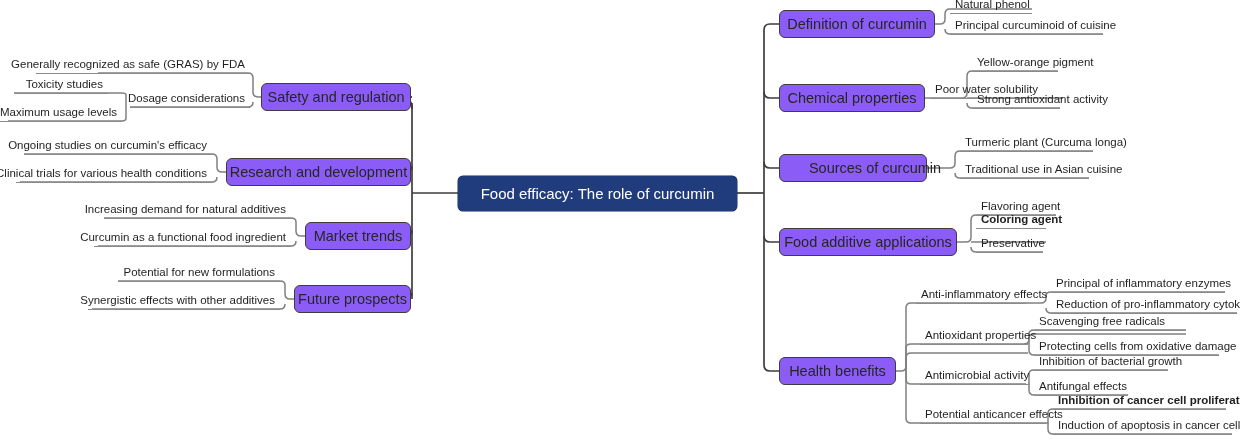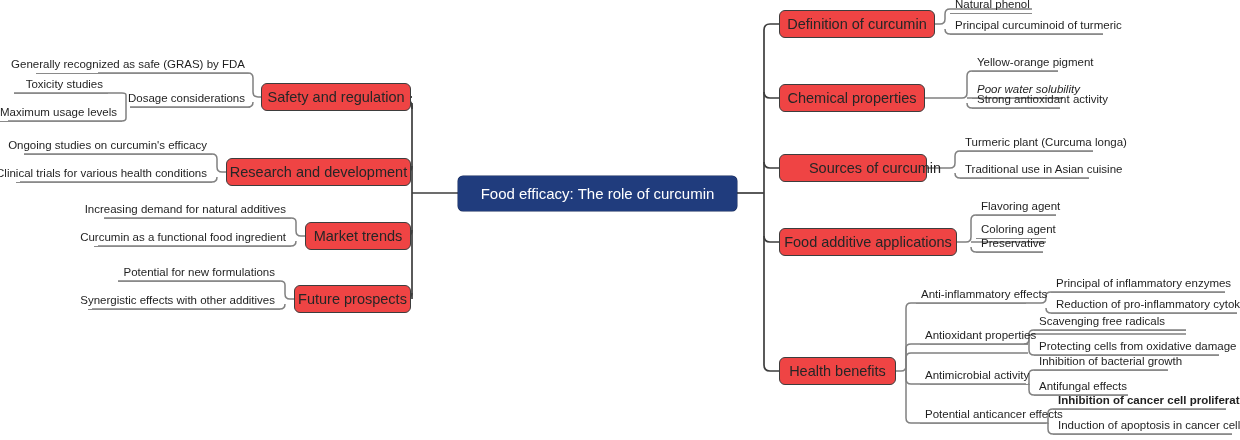--- a/index.html
+++ b/index.html
@@ -22,21 +22,21 @@
     position:absolute;box-sizing:border-box;
     display:flex;align-items:center;justify-content:center;
     border-radius:6px;white-space:nowrap;
   }
   .root{
     background:#203c7d;color:#ffffff;border:1px solid #203c7d;
     font-size:15px;border-radius:5px;
     box-shadow:0 0 0 0.5px #15295a;
   }
   .branch{
-    background:#ef4444;color:#262626;
+    background:#8b5cf6;color:#262626;
     border:1.9px solid #3d3d3d;font-size:14.5px;
   }
 
   
   .leaf{
     position:absolute;box-sizing:border-box;
     border-bottom:1.5px solid #8a8a8a;
     color:#1f1f1f;font-size:11.5px;
     white-space:nowrap;line-height:1;
     padding-bottom:3px;
@@ -190,44 +190,44 @@
     <span>Food additive applications</span>
   </div>
   <div class="node branch" style="left:779px;top:357px;width:117px;height:28px;">
     <span>Health benefits</span>
   </div>
 
   <div class="leaf r" style="left:950px;top:0px;width:82px;height:14px;">
     <span>Natural phenol</span>
   </div>
   <div class="leaf r" style="left:950px;top:20px;width:153px;height:15px;">
-    <span>Principal curcuminoid of turmeric</span>
+    <span>Principal curcuminoid of cuisine</span>
   </div>
 
   <div class="leaf r" style="left:972px;top:57px;width:86px;height:15px;">
     <span>Yellow-orange pigment</span>
   </div>
-  <div class="leaf r" style="left:972px;top:84px;width:91px;height:15px;font-style:italic;">
+  <div class="leaf r" style="left:930px;top:84px;width:91px;height:15px;">
     <span>Poor water solubility</span>
   </div>
   <div class="leaf r" style="left:972px;top:94px;width:88px;height:15px;">
     <span>Strong antioxidant activity</span>
   </div>
 
   <div class="leaf r" style="left:960px;top:137px;width:133px;height:15px;">
     <span>Turmeric plant (Curcuma longa)</span>
   </div>
   <div class="leaf r" style="left:960px;top:164px;width:129px;height:15px;">
     <span>Traditional use in Asian cuisine</span>
   </div>
 
   <div class="leaf r" style="left:976px;top:201px;width:80px;height:15px;">
     <span>Flavoring agent</span>
   </div>
-  <div class="leaf r" style="left:976px;top:224px;width:70px;height:15px;">
+  <div class="leaf r" style="left:976px;top:214px;width:70px;height:15px;font-weight:bold;">
     <span>Coloring agent</span>
   </div>
   <div class="leaf r" style="left:976px;top:238px;width:67px;height:15px;">
     <span>Preservative</span>
   </div>
 
   <div class="leaf r" style="left:916px;top:289px;width:110px;height:15px;">
     <span>Anti-inflammatory effects</span>
   </div>
   <div class="leaf r" style="left:920px;top:330px;width:108px;height:15px;">

